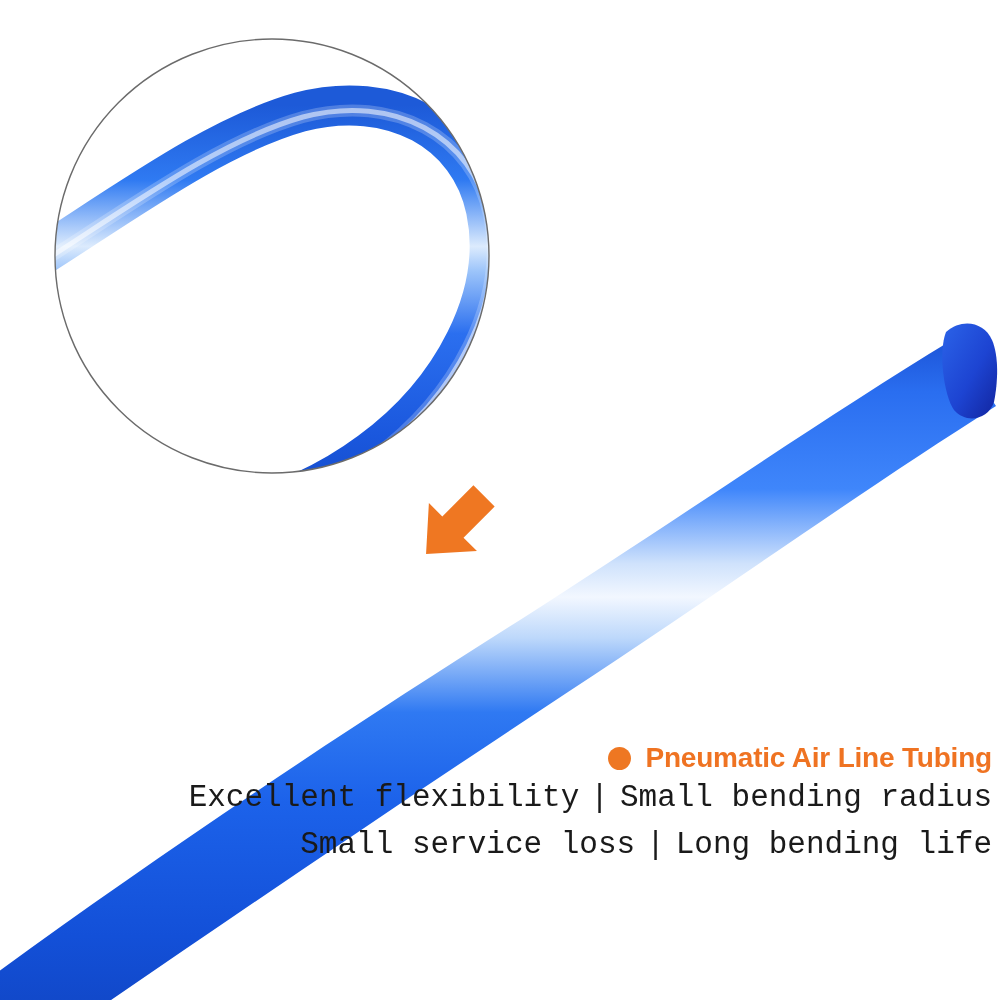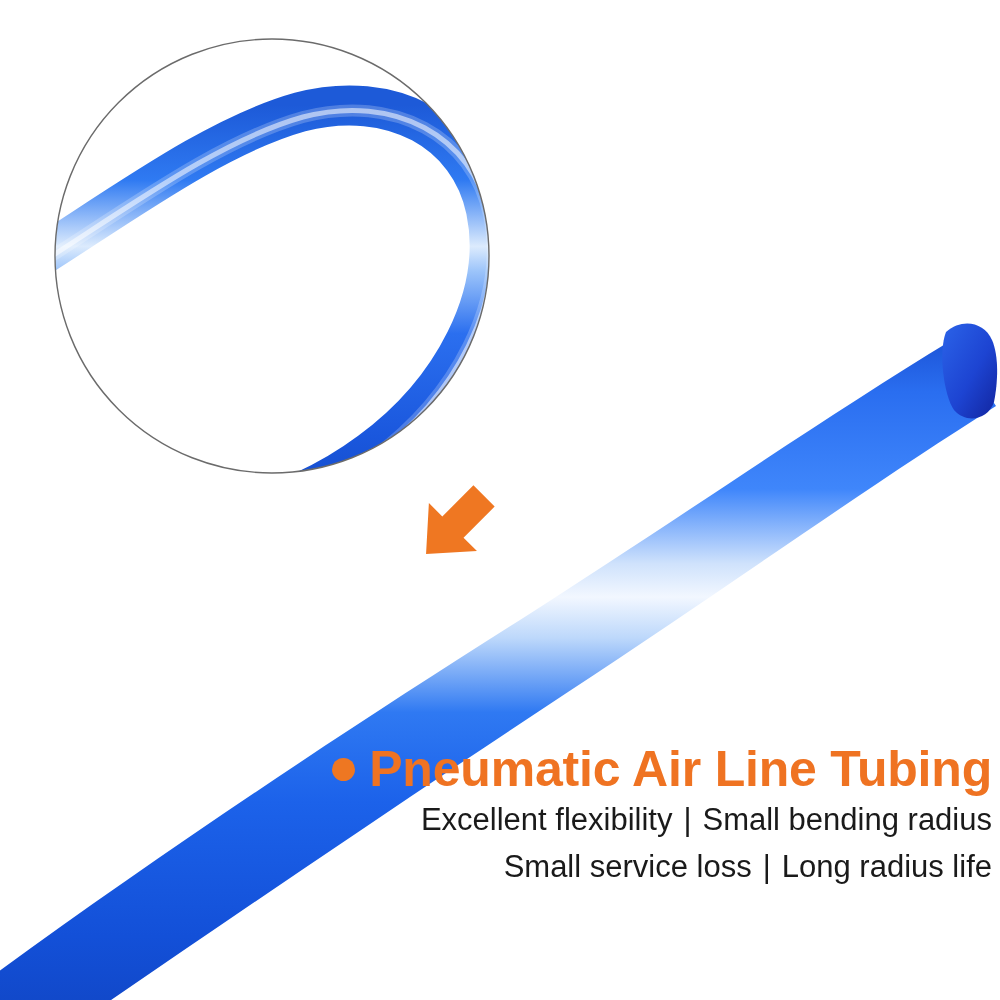--- a/index.html
+++ b/index.html
@@ -45,28 +45,28 @@
     width: 23px;
     height: 23px;
     border-radius: 50%;
     background: #ee7722;
     flex: 0 0 auto;
     display: block;
   }
   .headline {
     font-family: "Liberation Sans", sans-serif;
     font-weight: bold;
-    font-size: 50px;
+    font-size: 28px;
     line-height: 1.0;
     color: #ef7322;
     letter-spacing: -0.2px;
     white-space: nowrap;
   }
   .feature-line {
-    font-family: Liberation Sans, sans-serif;
+    font-family: Liberation Mono, monospace;
     font-size: 31px;
     line-height: 1.0;
     color: #1a1a1a;
     white-space: nowrap;
     margin: 0 0 16px 0;
   }
   .feature-line:last-child {
     margin-bottom: 0;
   }
   .sep {
@@ -194,18 +194,18 @@
       <span class="bullet-dot"></span>
       <span class="headline">Pneumatic Air Line Tubing</span>
     </div>
 
     <div class="feature-line">
       <span>Excellent flexibility</span><span class="sep">|</span><span>Small bending radius</span>
     </div>
 
 
     <div class="feature-line">
-      <span>Small service loss</span><span class="sep">|</span><span>Long radius life</span>
+      <span>Small service loss</span><span class="sep">|</span><span>Long bending life</span>
     </div>
 
   </div>
 
 </div>
 
 </body></html>

